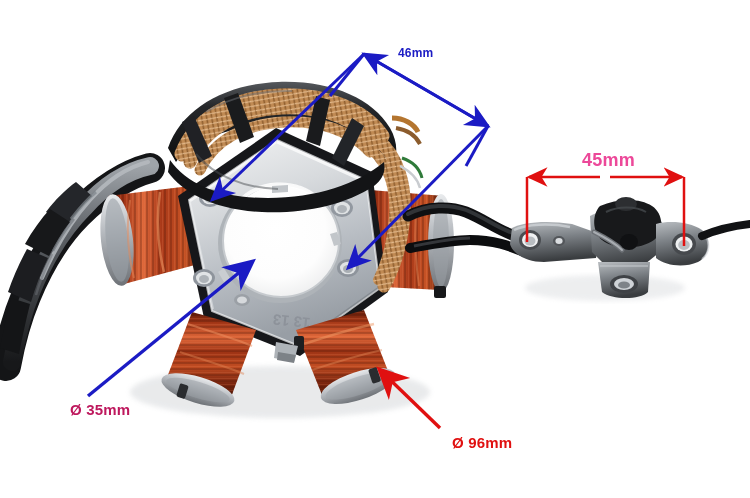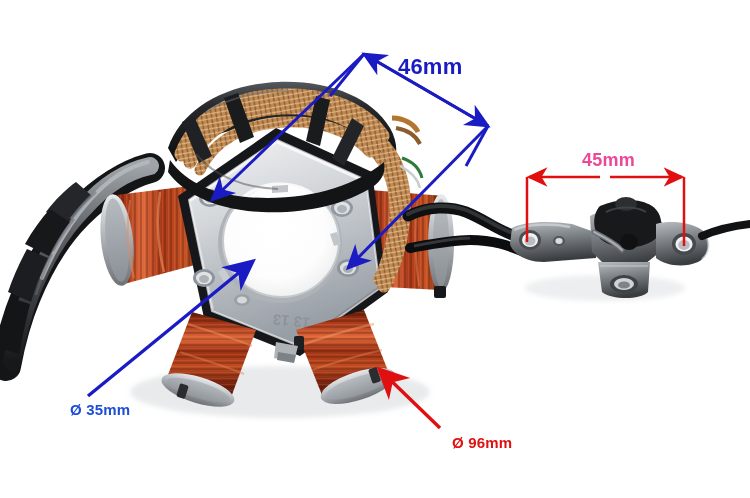--- a/index.html
+++ b/index.html
@@ -1,23 +1,23 @@
 <!DOCTYPE html>
 <html><head>
 <meta charset="utf-8">
 <title>Stator Dimensions</title>
 <style>
   html,body{margin:0;padding:0;background:#ffffff;}
   body{font-family:"Liberation Sans",sans-serif;}
   #stage{position:relative;width:750px;height:498px;background:#ffffff;overflow:hidden;}
   #photo{position:absolute;left:0;top:0;width:750px;height:498px;}
   .ann{position:absolute;font-weight:bold;white-space:nowrap;letter-spacing:.2px;}
-  #lbl-46{left:398px;top:54px;font-size:22px;color:#1b1bc4;}
+  #lbl-46{left:398px;top:46px;font-size:12px;color:#1b1bc4;}
   #lbl-45{left:582px;top:150px;font-size:18px;color:#ec4899;}
-  #lbl-35{left:70px;top:401px;font-size:15px;color:#1d4ed8;text-align:right;}
+  #lbl-35{left:70px;top:401px;font-size:15px;color:#be185d;text-align:right;}
   #lbl-96{left:452px;top:434px;font-size:15px;color:#e01010;}
   #overlay{position:absolute;left:0;top:0;width:750px;height:498px;}
 </style>
 </head>
 <body>
 
 <div id="stage">
 
   <svg id="photo" viewBox="0 0 750 498">
     <defs>

